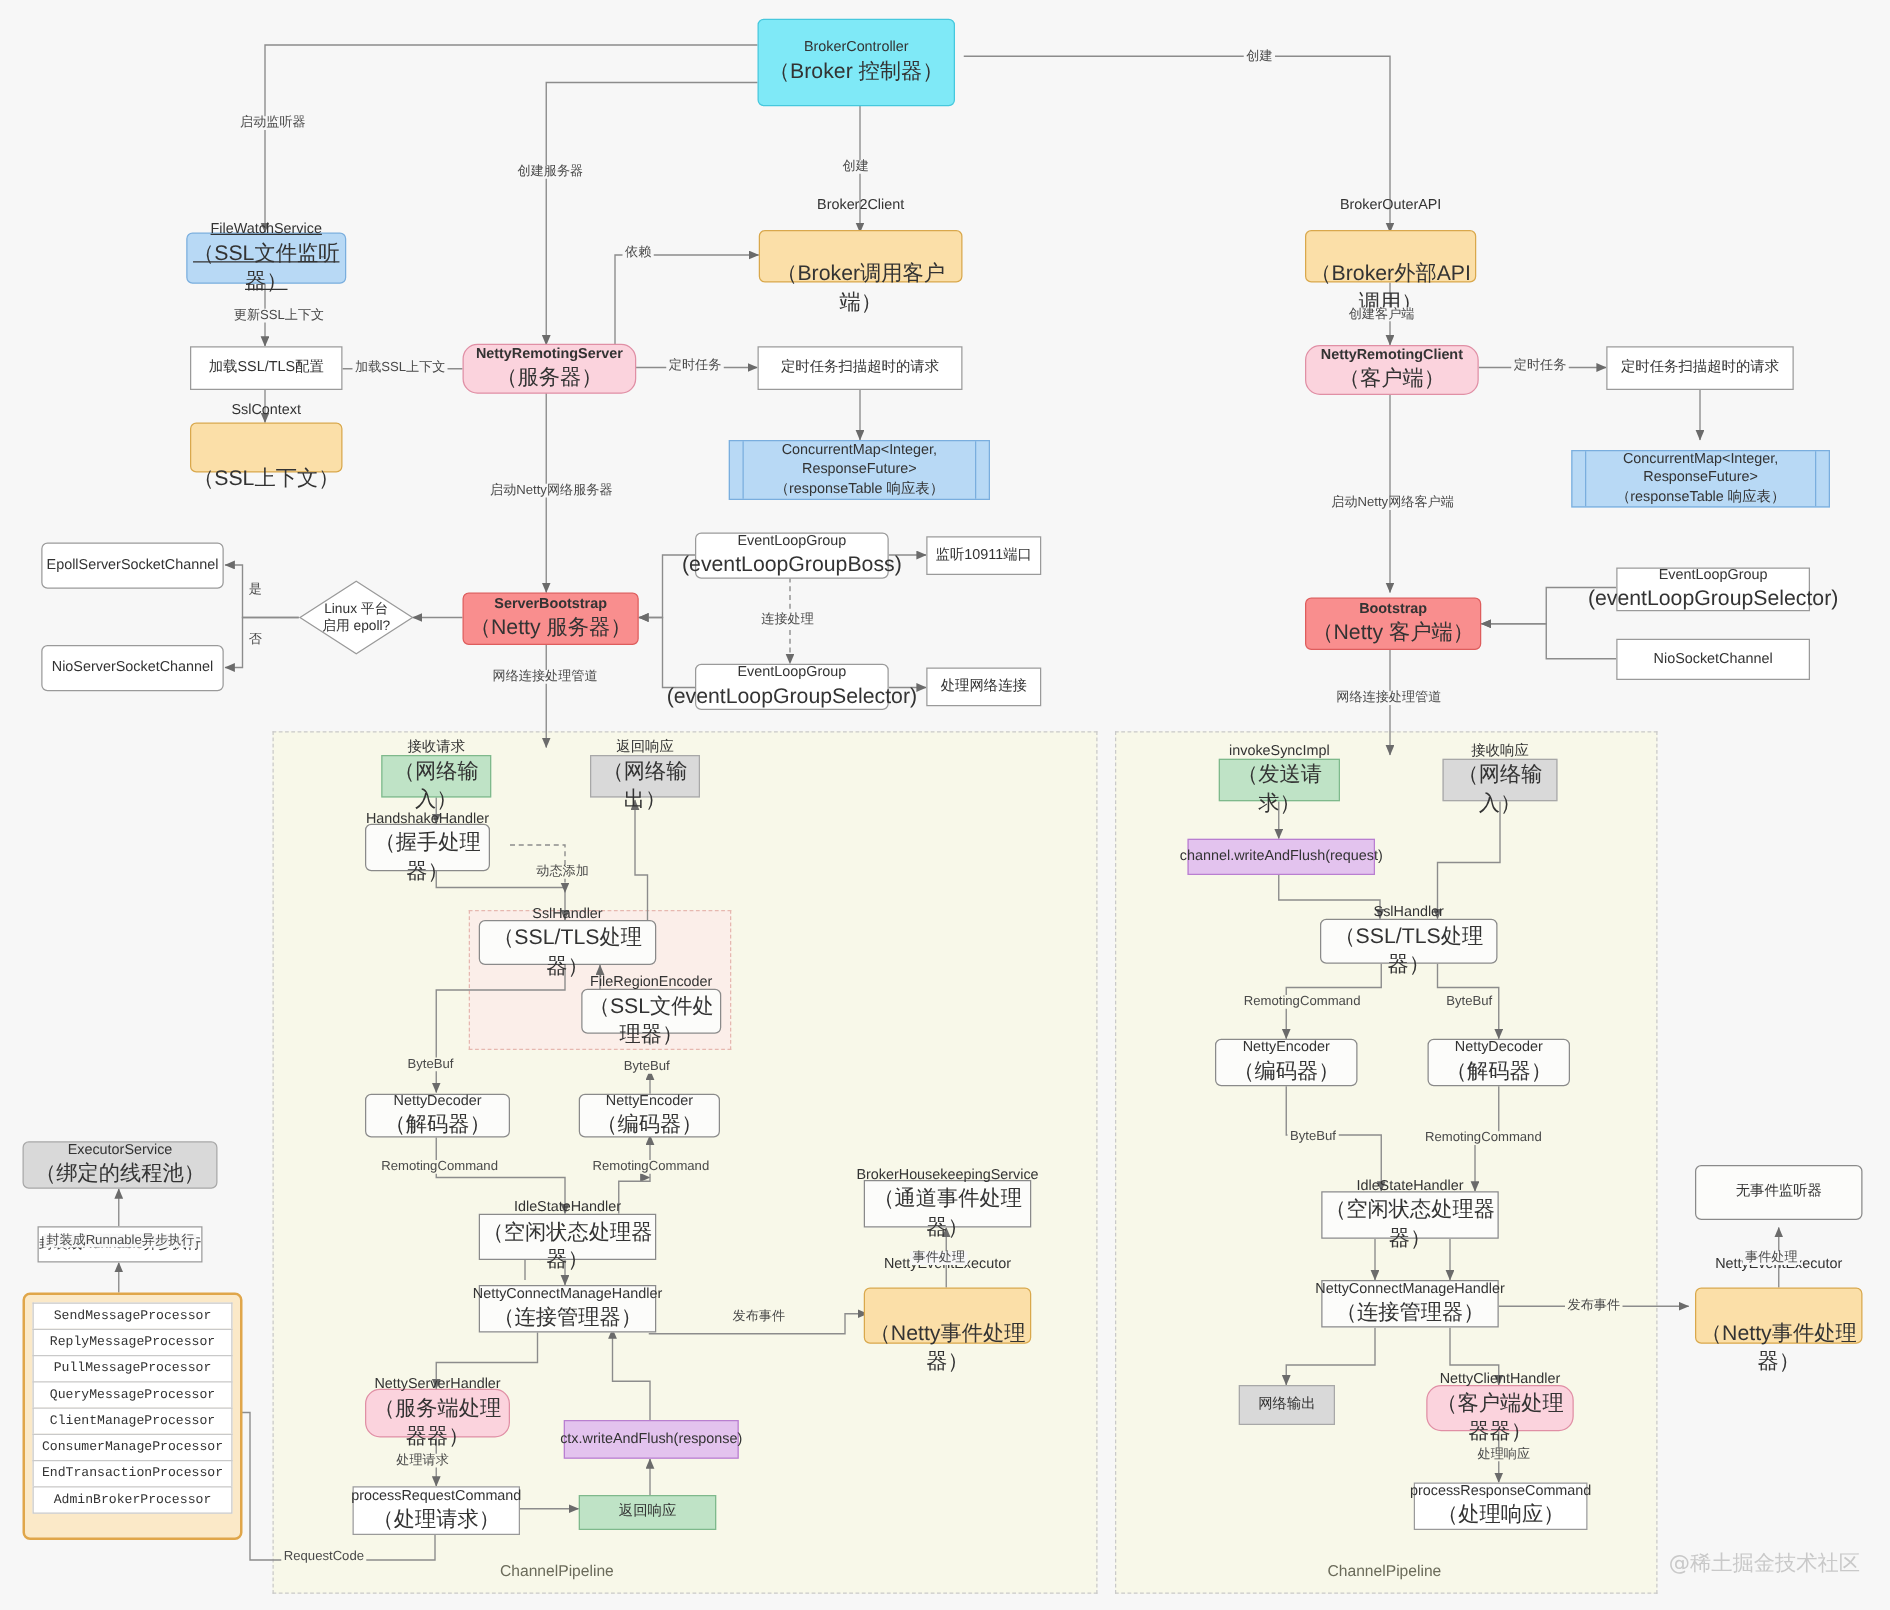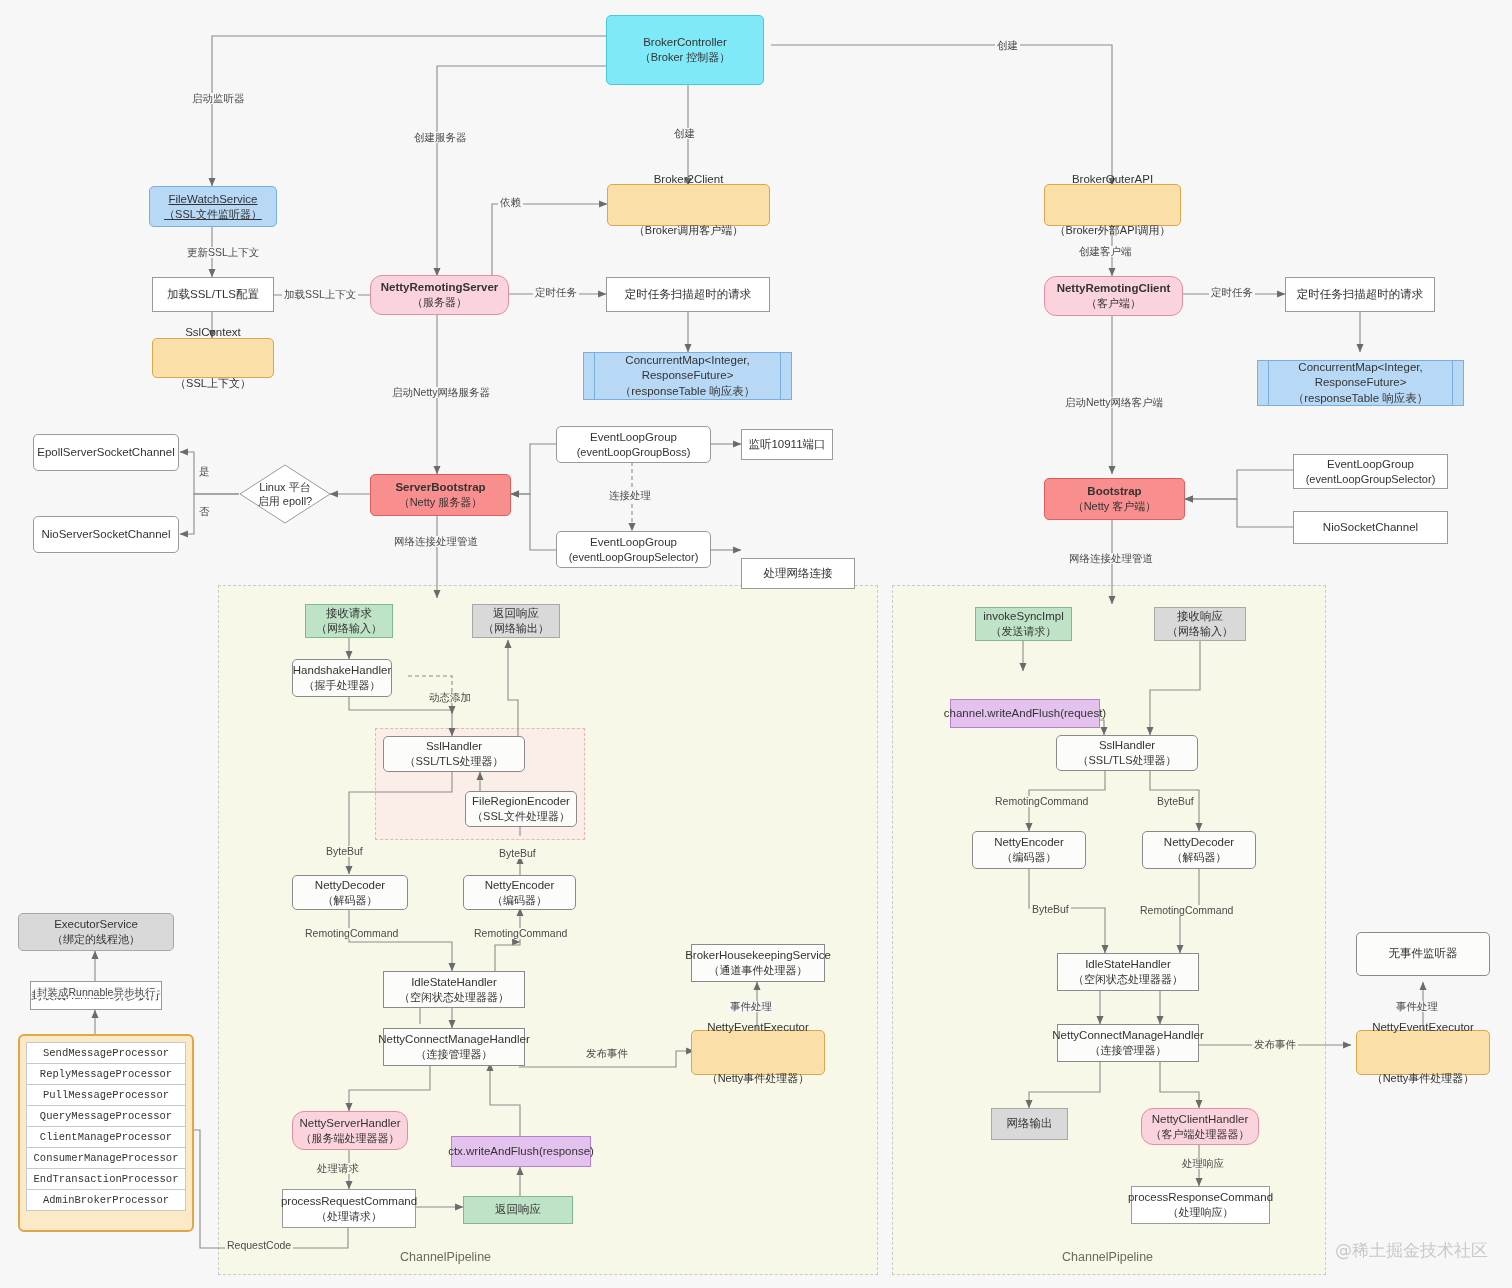--- a/index.html
+++ b/index.html
@@ -2,21 +2,21 @@
 <html><head>
 <meta charset="utf-8">
 <style>
   html,body{margin:0;padding:0;background:#f7f7f7;}
   body{font-family:"Liberation Sans","DejaVu Sans",sans-serif;}
   #stage{position:relative;width:1512px;height:1288px;background:#f7f7f7;overflow:hidden;}
   svg#wires{position:absolute;left:0;top:0;width:1512px;height:1288px;pointer-events:none;}
   .node{position:absolute;box-sizing:border-box;display:flex;flex-direction:column;
         align-items:center;justify-content:center;text-align:center;
         font-size:11.5px;line-height:1.32;color:#333;border:1px solid #9a9a9a;background:#fff;}
-  .node .l2{font-size:11px;}
+  .node .l2{font-size:17px;}
   .rnd{border-radius:5px;}
   .cyan{background:#7fe9f7;border-color:#46c8dd;}
   .blue{background:#b8d9f5;border-color:#7aaede;text-decoration:underline;}
   .orange{background:#fbdfa8;border-color:#d9a84c;gap:36px;}
   .pink{background:#fbd3dd;border-color:#e08fa5;border-radius:12px;}
   .red{background:#f98e8e;border-color:#de5d5d;}
   .green{background:#bfe3c6;border-color:#7fb98c;}
   .grey{background:#d9d9d9;border-color:#a8a8a8;}
   .purple{background:#e3c3ee;border-color:#b97fd0;}
   .white{background:#fff;border-color:#9a9a9a;}
@@ -254,21 +254,21 @@
 
   <div class="node white" style="left:741px;top:429px;width:92px;height:31px;">
     <div>监听10911端口</div>
   </div>
 
   <div class="node rnd white" style="left:556px;top:531px;width:155px;height:37px;">
     <div>EventLoopGroup</div>
     <div class="l2">(eventLoopGroupSelector)</div>
   </div>
 
-  <div class="node white" style="left:741px;top:534px;width:114px;height:31px;margin-top:24px;">
+  <div class="node white" style="left:741px;top:534px;width:92px;height:31px;">
     <div>处理网络连接</div>
   </div>
 
   <div class="node rnd red" style="left:1044px;top:478px;width:141px;height:42px;">
     <div class="bold">Bootstrap</div>
     <div class="l2">（Netty 客户端）</div>
   </div>
 
   <div class="node white" style="left:1293px;top:454px;width:155px;height:35px;">
     <div>EventLoopGroup</div>
@@ -375,21 +375,21 @@
   <div class="node green" style="left:975px;top:607px;width:97px;height:34px;">
     <div>invokeSyncImpl</div>
     <div class="l2">（发送请求）</div>
   </div>
 
   <div class="node grey" style="left:1154px;top:607px;width:92px;height:34px;">
     <div>接收响应</div>
     <div class="l2">（网络输入）</div>
   </div>
 
-  <div class="node purple" style="left:950px;top:671px;width:150px;height:29px;margin-top:28px;">
+  <div class="node purple" style="left:950px;top:671px;width:150px;height:29px;">
     <div>channel.writeAndFlush(request)</div>
   </div>
 
   <div class="node rnd softwhite" style="left:1056px;top:735px;width:142px;height:36px;">
     <div>SslHandler</div>
     <div class="l2">（SSL/TLS处理器）</div>
   </div>
 
   <div class="node rnd softwhite" style="left:972px;top:831px;width:114px;height:38px;">
     <div>NettyEncoder</div>

